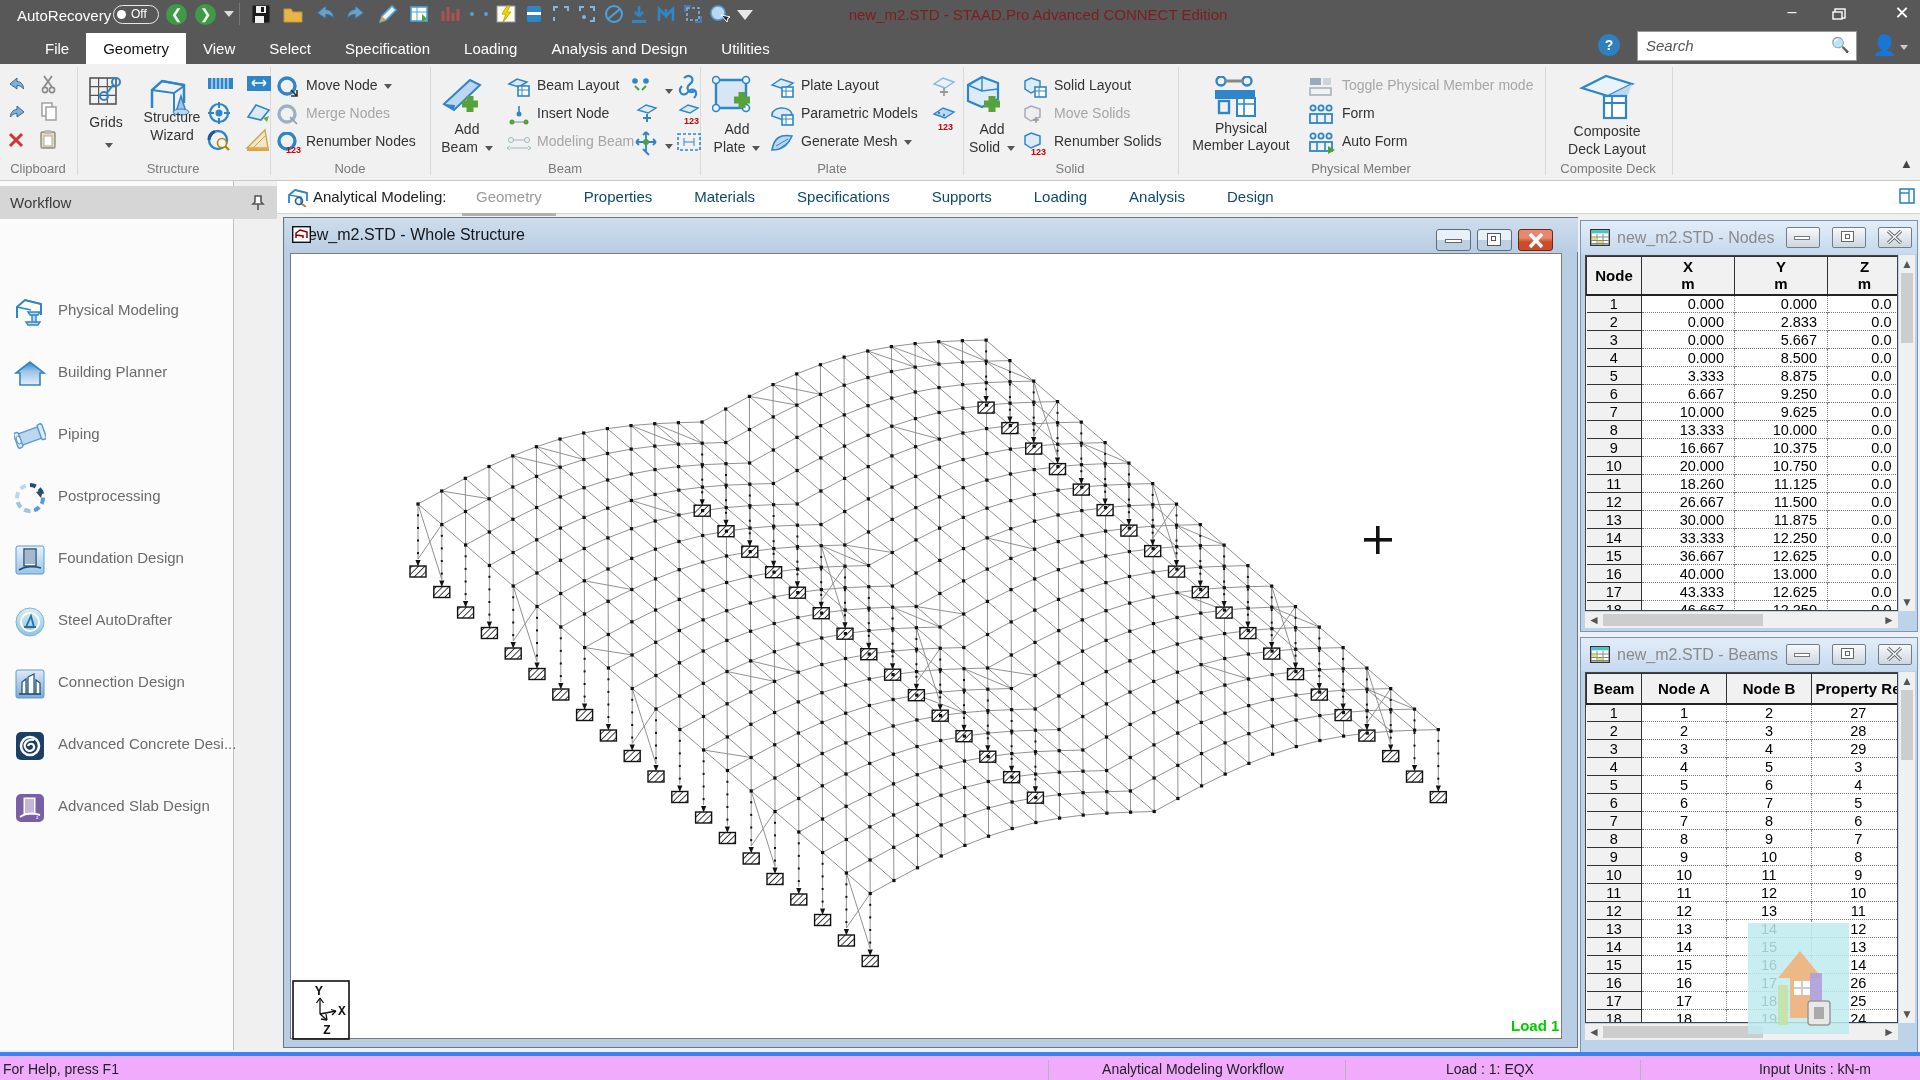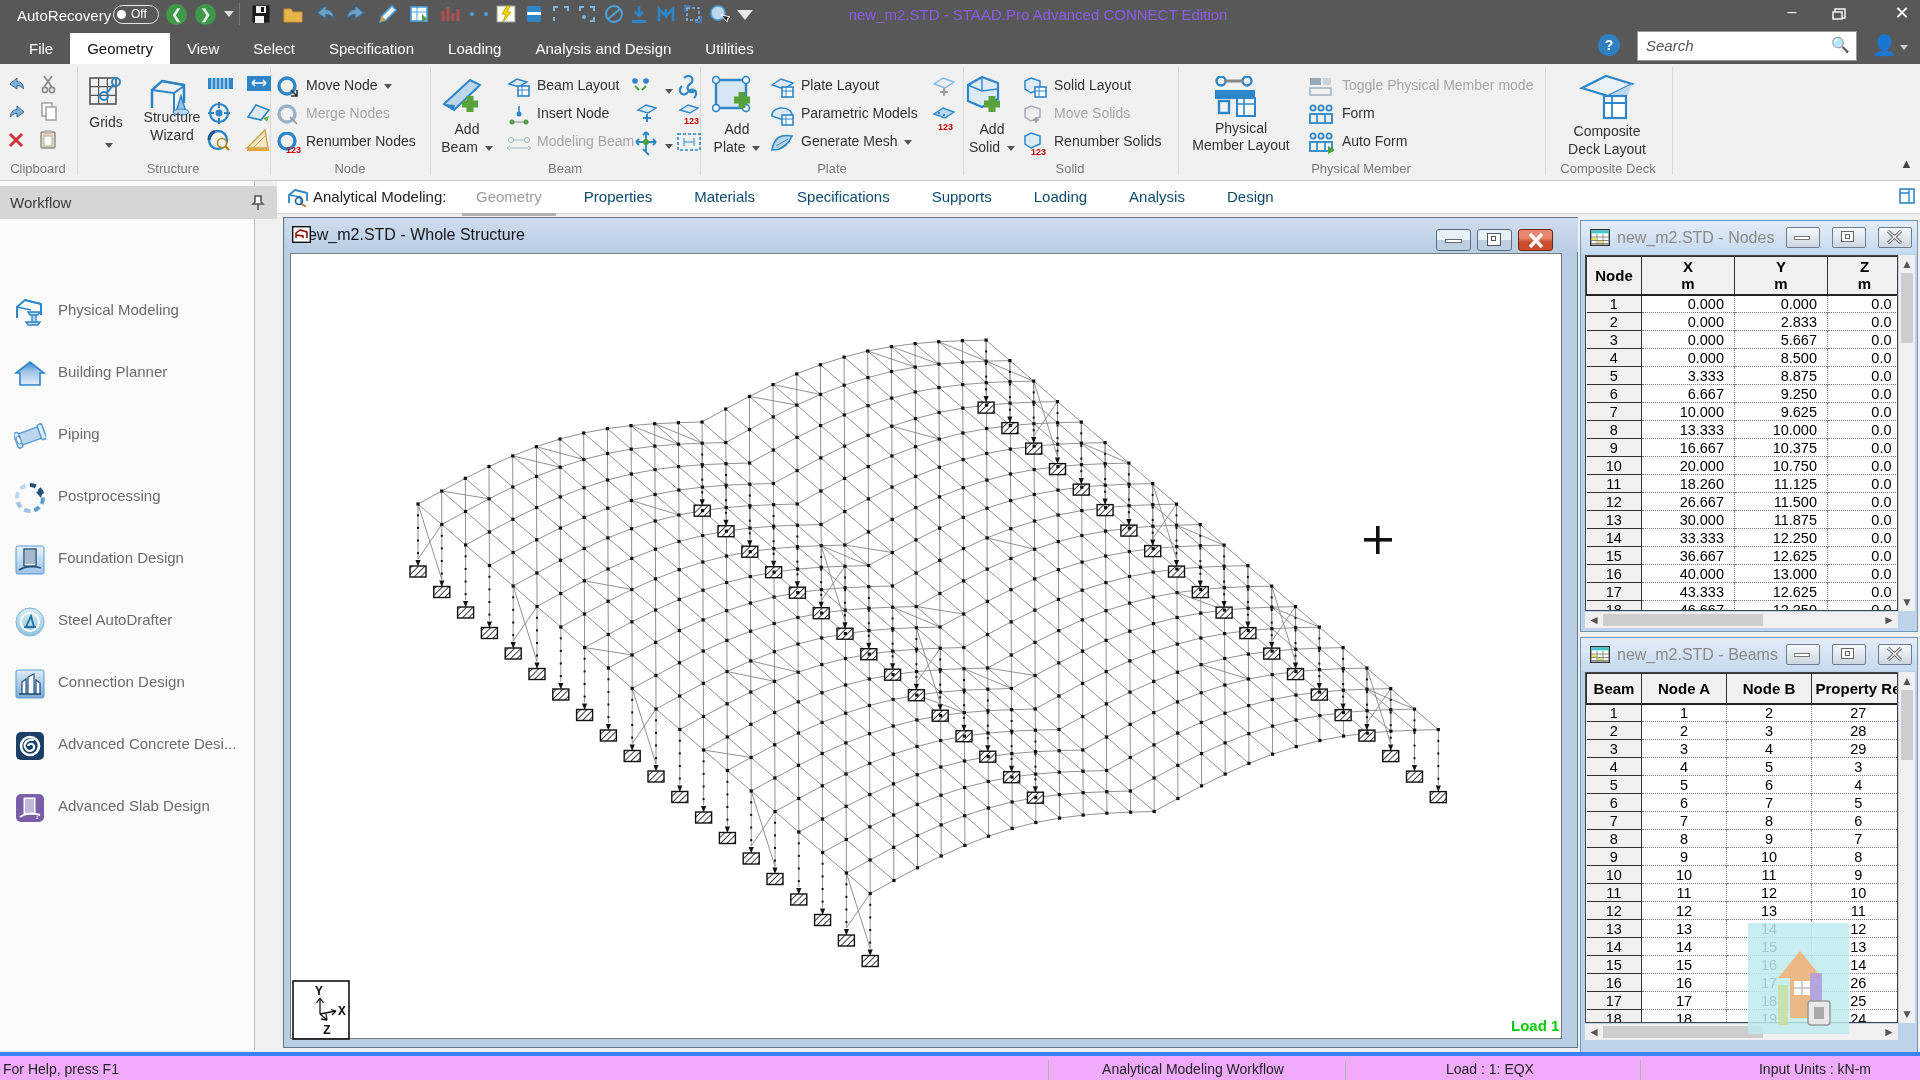--- a/index.html
+++ b/index.html
@@ -1,32 +1,32 @@
 <!DOCTYPE html>
 <html><head><meta charset="utf-8"><style>
 *{margin:0;padding:0;box-sizing:border-box}
 html,body{width:1920px;height:1080px;overflow:hidden;font-family:"Liberation Sans",sans-serif;background:#f0f0f0}
 .abs{position:absolute}
 #titlebar{left:0;top:0;width:1920px;height:64px;background:#585858}
 .tb-txt{color:#fff;font-size:15px}
-#apptitle{left:156px;top:0;width:1764px;text-align:center;line-height:30px;color:#8b5cf6;font-size:15px}
-#menubar{left:0;top:33px;width:1567px;height:31px}
+#apptitle{left:156px;top:0;width:1764px;text-align:center;line-height:30px;color:#7f1d1d;font-size:15px}
+#menubar{left:16px;top:33px;width:1567px;height:31px}
 .menu{float:left;color:#fff;font-size:15px;line-height:31px;padding:0 17px}
 .menu.sel{background:#fff;color:#111}
 #ribbon{left:0;top:64px;width:1920px;height:117px;background:#f1f1f1;border-bottom:1px solid #c8c8c8}
 .gsep{position:absolute;top:3px;height:108px;width:1px;background:#d9d9d9}
 .glabel{position:absolute;top:97px;width:200px;margin-left:-100px;text-align:center;font-size:13px;color:#7a7a7a}
 .ritem{position:absolute;font-size:14px;color:#333;white-space:nowrap}
 .ritem.dis{color:#a6a6a6}
 .bigtxt{position:absolute;text-align:center;font-size:14px;color:#333;width:140px;margin-left:-70px;line-height:17px}
 .caret{display:inline-block;width:0;height:0;border-left:4px solid transparent;border-right:4px solid transparent;border-top:5px solid #555;margin-left:3px;vertical-align:middle}
 #subtabs{left:277px;top:181px;width:1643px;height:33px;background:#fff;border-bottom:1px solid #d4d4d4}
 .stab{float:left;font-size:15px;color:#0c4a6e;line-height:32px;margin-right:14px;padding:0 14px}
 .stab.sel{color:#9a9a9a;border-bottom:3px solid #b0b0b0;}
-#workflow{left:0;top:181px;width:255px;height:869px;background:#fbfbfb;border-right:1px solid #c0c0c0}
+#workflow{left:0;top:181px;width:234px;height:869px;background:#fbfbfb;border-right:1px solid #c0c0c0}
 #wfhead{position:absolute;left:0;top:5px;width:277px;height:33px;background:#d6d6d6;color:#3c3c3c;font-size:15px;line-height:33px;padding-left:10px}
 .wfitem{position:absolute;left:0;width:277px;height:50px;color:#6b6b6b;font-size:15px}
 .wfitem .lbl{position:absolute;left:58px;top:14px}
 .wfitem.sel{background:#e3e3e3}
 .wficon{position:absolute;left:14px;top:9px;width:32px;height:32px}
 #mainwin{left:283px;top:217px;width:1295px;height:831px;background:#b8cee4;border:1px solid #64788c}
 #mwtitle{position:absolute;left:1px;top:0;width:1293px;height:34px;background:linear-gradient(#cfdded,#b9cde3);color:#16161c;font-size:16px;line-height:34px}
 #canvas{position:absolute;left:6px;top:35px;width:1272px;height:786px;background:#fff;border:1px solid #7b7b7b}
 .wbtn{position:absolute;top:11px;width:35px;height:22px;border:1px solid #5a6c80;border-radius:3px;background:linear-gradient(#e8f0f8 49%,#bdd0e2 51%)}
 .wbtn.close{background:linear-gradient(#e8876d 40%,#c94d2a 60%);border-color:#6d2617}

